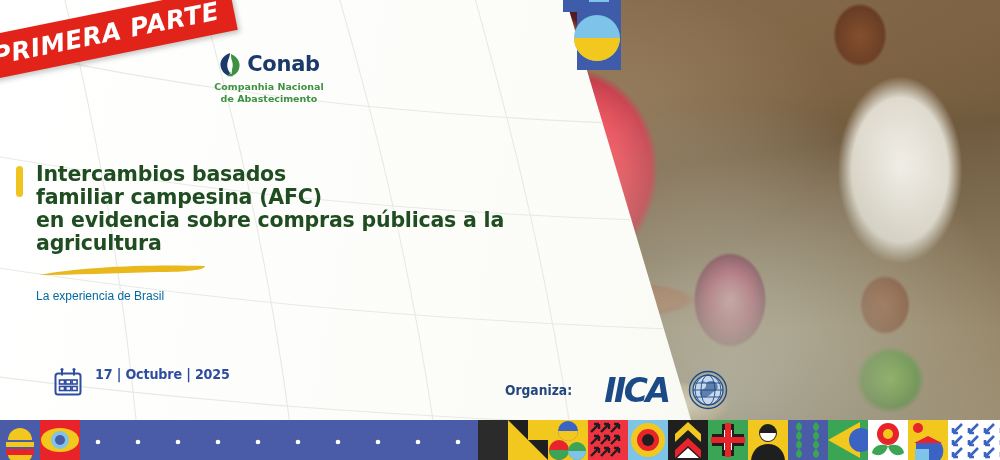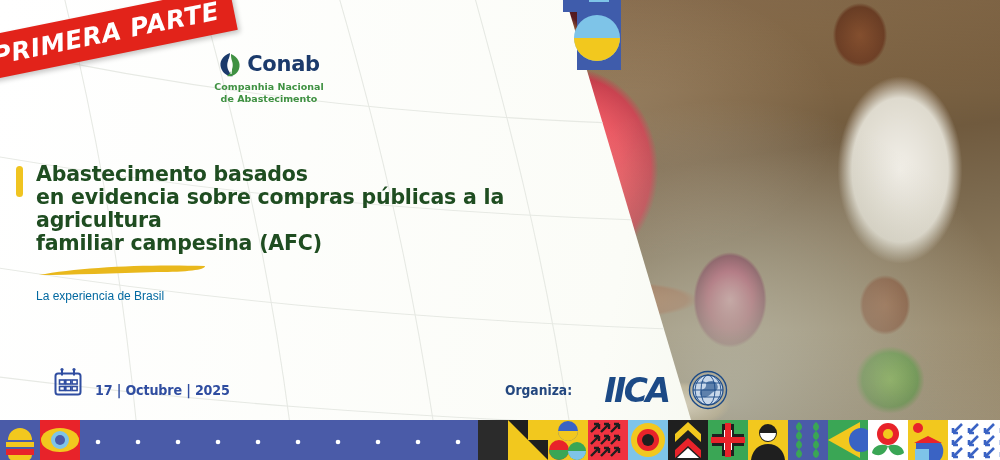--- a/index.html
+++ b/index.html
@@ -176,21 +176,21 @@
 
   
   .meta-row {
     position: absolute;
     z-index: 12;
     left: 52px; top: 366px;
     display: flex;
     align-items: center;
     gap: 26px;
   }
-  .meta-item { display: flex; align-items: flex-end; gap: 11px; }
+  .meta-item { display: flex; align-items: flex-start; gap: 11px; }
   .meta-text {
     font-family: "DejaVu Sans", sans-serif;
     font-weight: bold;
     font-size: 14.5px;
     color: #2f4da0;
     letter-spacing: -.2px;
     transform: scaleX(.88);
     transform-origin: left center;
     white-space: nowrap;
   }
@@ -286,23 +286,23 @@
     <rect x="14" y="0" width="44" height="84" fill="#3f5cab"></rect>
     <rect x="0" y="0" width="22" height="26" fill="#3f5cab"></rect>
     <circle cx="34" cy="52" r="23" fill="#7ec4e8"></circle>
     <path d="M11 52 A23 23 0 0 0 57 52 Z" fill="#f2c81e"></path>
     <rect x="26" y="0" width="20" height="16" fill="#7ec4e8"></rect>
   </svg>
 
   <div class="title-block">
     <div class="accent-bar"></div>
     <div class="headline">
-      <div>Abastecimento basados</div>
+      <div>Intercambios basados</div>
+      <div>familiar campesina (AFC)</div>
       <div>en evidencia sobre compras públicas a la agricultura</div>
-      <div>familiar campesina (AFC)</div>
     </div>
     <svg class="swoosh" width="170" height="13" viewBox="0 0 170 13">
       <path d="M2 11 C42 3 112 0 168 2 C168 6 150 8 120 8 C78 9 34 11 2 11 Z" fill="#e9b81c"></path>
     </svg>
     <div class="subtitle">La experiencia de Brasil</div>
   </div>
 
   <div class="meta-row">
     <div class="meta-item">
       <svg width="32" height="32" viewBox="0 0 32 32">

